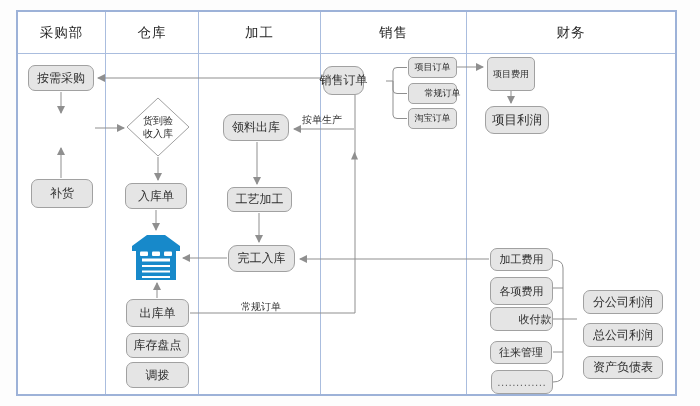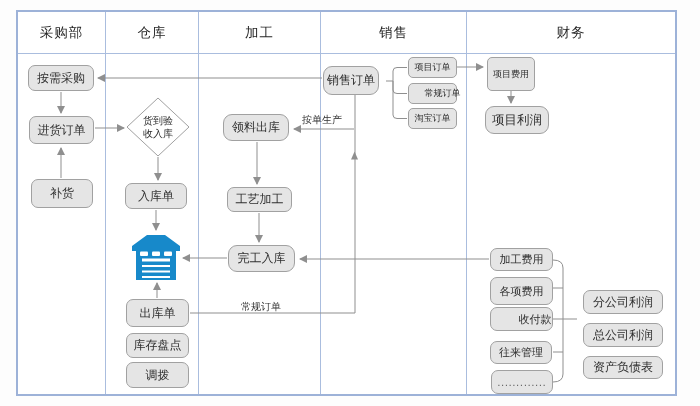--- a/index.html
+++ b/index.html
@@ -35,21 +35,21 @@
   #n-anxu{left:28px;top:65px;width:66px;height:26px;}
   #n-jinhuo{left:29px;top:116px;width:65px;height:28px;}
   #n-buhuo{left:31px;top:179px;width:62px;height:29px;}
   #n-ruku{left:125px;top:183px;width:62px;height:26px;}
   #n-chuku{left:126px;top:299px;width:63px;height:28px;}
   #n-pandian{left:126px;top:333px;width:63px;height:25px;}
   #n-diaobo{left:126px;top:362px;width:63px;height:26px;}
   #n-lingliao{left:223px;top:114px;width:66px;height:27px;}
   #n-gongyi{left:227px;top:187px;width:65px;height:25px;}
   #n-wangong{left:228px;top:245px;width:67px;height:27px;}
-  #n-xsdd{left:323px;top:66px;width:56px;height:29px;text-align:center;}
+  #n-xsdd{left:323px;top:66px;width:41px;height:29px;text-align:center;}
   #n-xmdd{left:408px;top:57px;width:49px;height:21px;}
   #n-cgdd{left:408px;top:83px;width:49px;height:21px;padding-left:20px;}
   #n-tbdd{left:408px;top:108px;width:49px;height:21px;}
   #n-xmfy{left:487px;top:57px;width:48px;height:34px;}
   #n-xmlr{left:485px;top:106px;width:64px;height:28px;font-size:12.5px;}
   #n-jgfy{left:490px;top:248px;width:63px;height:23px;}
   #n-gxfy{left:490px;top:277px;width:63px;height:28px;}
   #n-sfk{left:490px;top:307px;width:63px;height:24px;padding-left:27px;}
   #n-wlgl{left:490px;top:341px;width:62px;height:23px;}
   #n-dots{left:491px;top:370px;width:62px;height:24px;font-size:10px;letter-spacing:1px;color:#555;}
@@ -121,21 +121,20 @@
       <path d="M553,288 L563,288"></path>
       <path d="M553,319 L563,319"></path>
       <path d="M553,352 L563,352"></path>
       <path d="M563,319 L577,319"></path>
     </g>
     <polygon points="354.5,151.5 351,159.5 358,159.5" fill="#8f8f8f"></polygon>
     <polygon points="158,98 189,127 158,156 127,127" fill="#ffffff" stroke="#a1a1a1" stroke-width="1"></polygon>
   </svg>
 
   <div class="box" id="n-anxu">按需采购</div>
-  <div class="box" id="n-jinhuo">进货订单</div>
   <div class="box" id="n-buhuo">补货</div>
 
   <div class="diamond-label">
     <span>货到验</span><br>
     <span>收入库</span>
   </div>
   <div class="box" id="n-ruku">入库单</div>
   <div class="box" id="n-chuku">出库单</div>
   <div class="box" id="n-pandian">库存盘点</div>
   <div class="box" id="n-diaobo">调拨</div>

